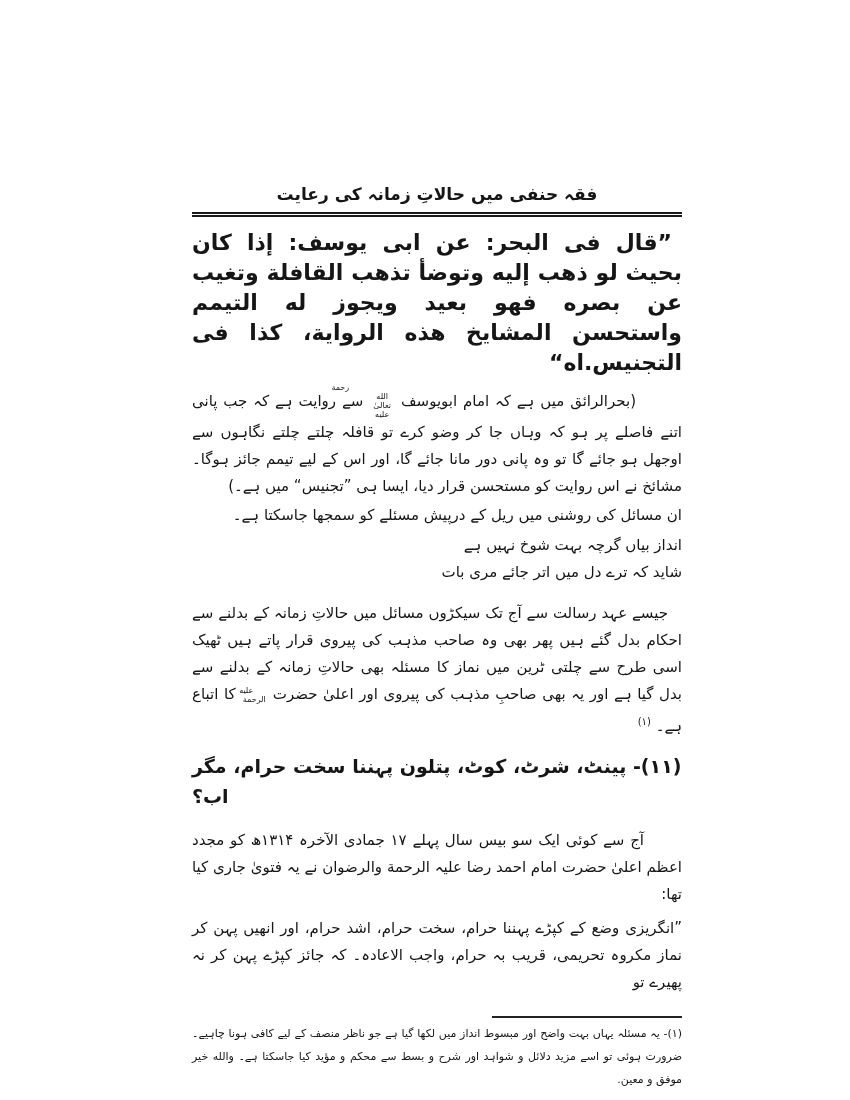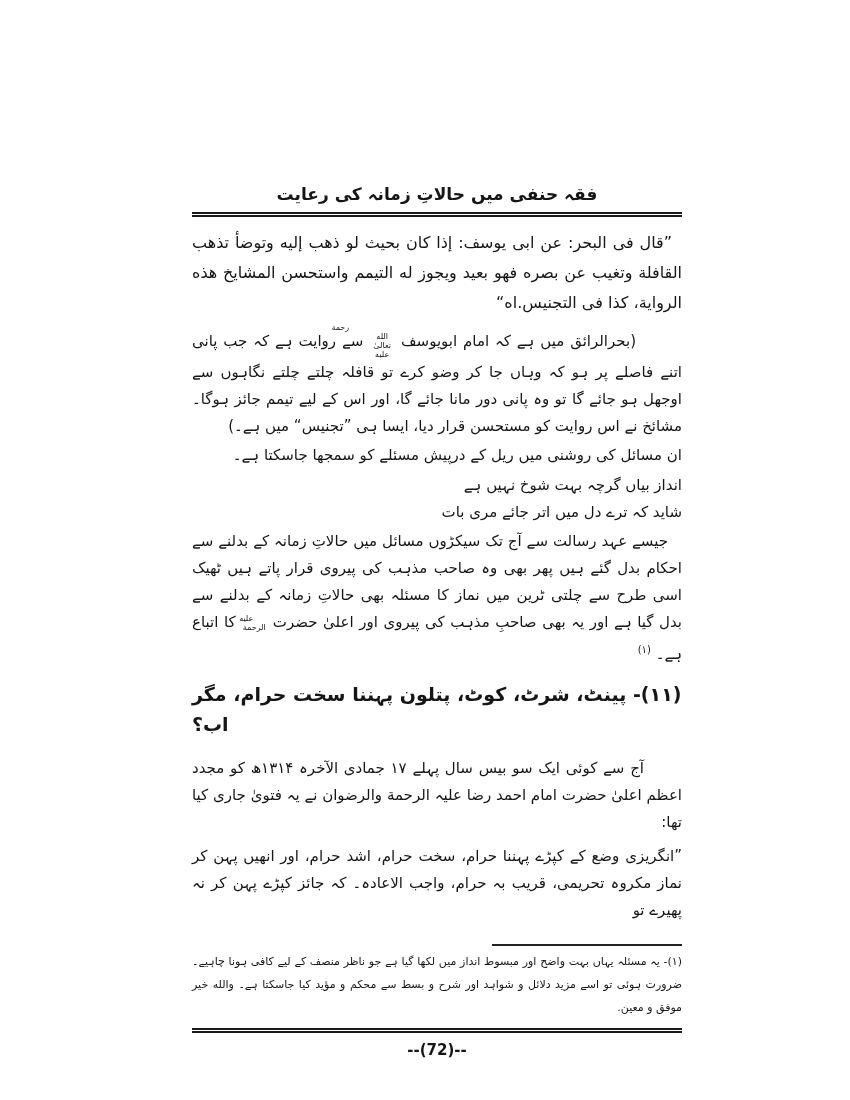--- a/index.html
+++ b/index.html
@@ -32,42 +32,42 @@
     letter-spacing: 0;
   }
   .double-rule {
     height: 5px;
     border-top: 2px solid #1b1b1b;
     border-bottom: 2.5px solid #1b1b1b;
     margin-top: 6px;
   }
   .arabic-quote {
     margin-top: 11px;
-    font-size: 16px;
-    font-weight: normal;
+    font-size: 22px;
+    font-weight: bold;
     line-height: 30px;
     text-align: justify;
     text-indent: 10px;
     direction: rtl;
   }
   p.urdu {
     font-size: 15px;
     line-height: 27px;
     text-align: justify;
     direction: rtl;
   }
   .urdu-translation { margin-top: 5px; text-indent: 46px; }
   .rail-sentence    { margin-top: 2px; text-align: right; }
   .couplet {
     margin: 3px 0 2px;
     text-align: right;
     font-size: 15px;
     line-height: 27px;
   }
-  .analogy-para { margin-top: 2px; text-indent: 14px; }
+  .analogy-para { margin-top: 14px; text-indent: 14px; }
   .honorific {
     font-size: 8px;
     font-weight: normal;
     display: inline-block;
     line-height: 9px;
     max-width: 26px;
     vertical-align: middle;
     text-align: center;
   }
   .footnote-marker { font-size: 10px; vertical-align: super; }

